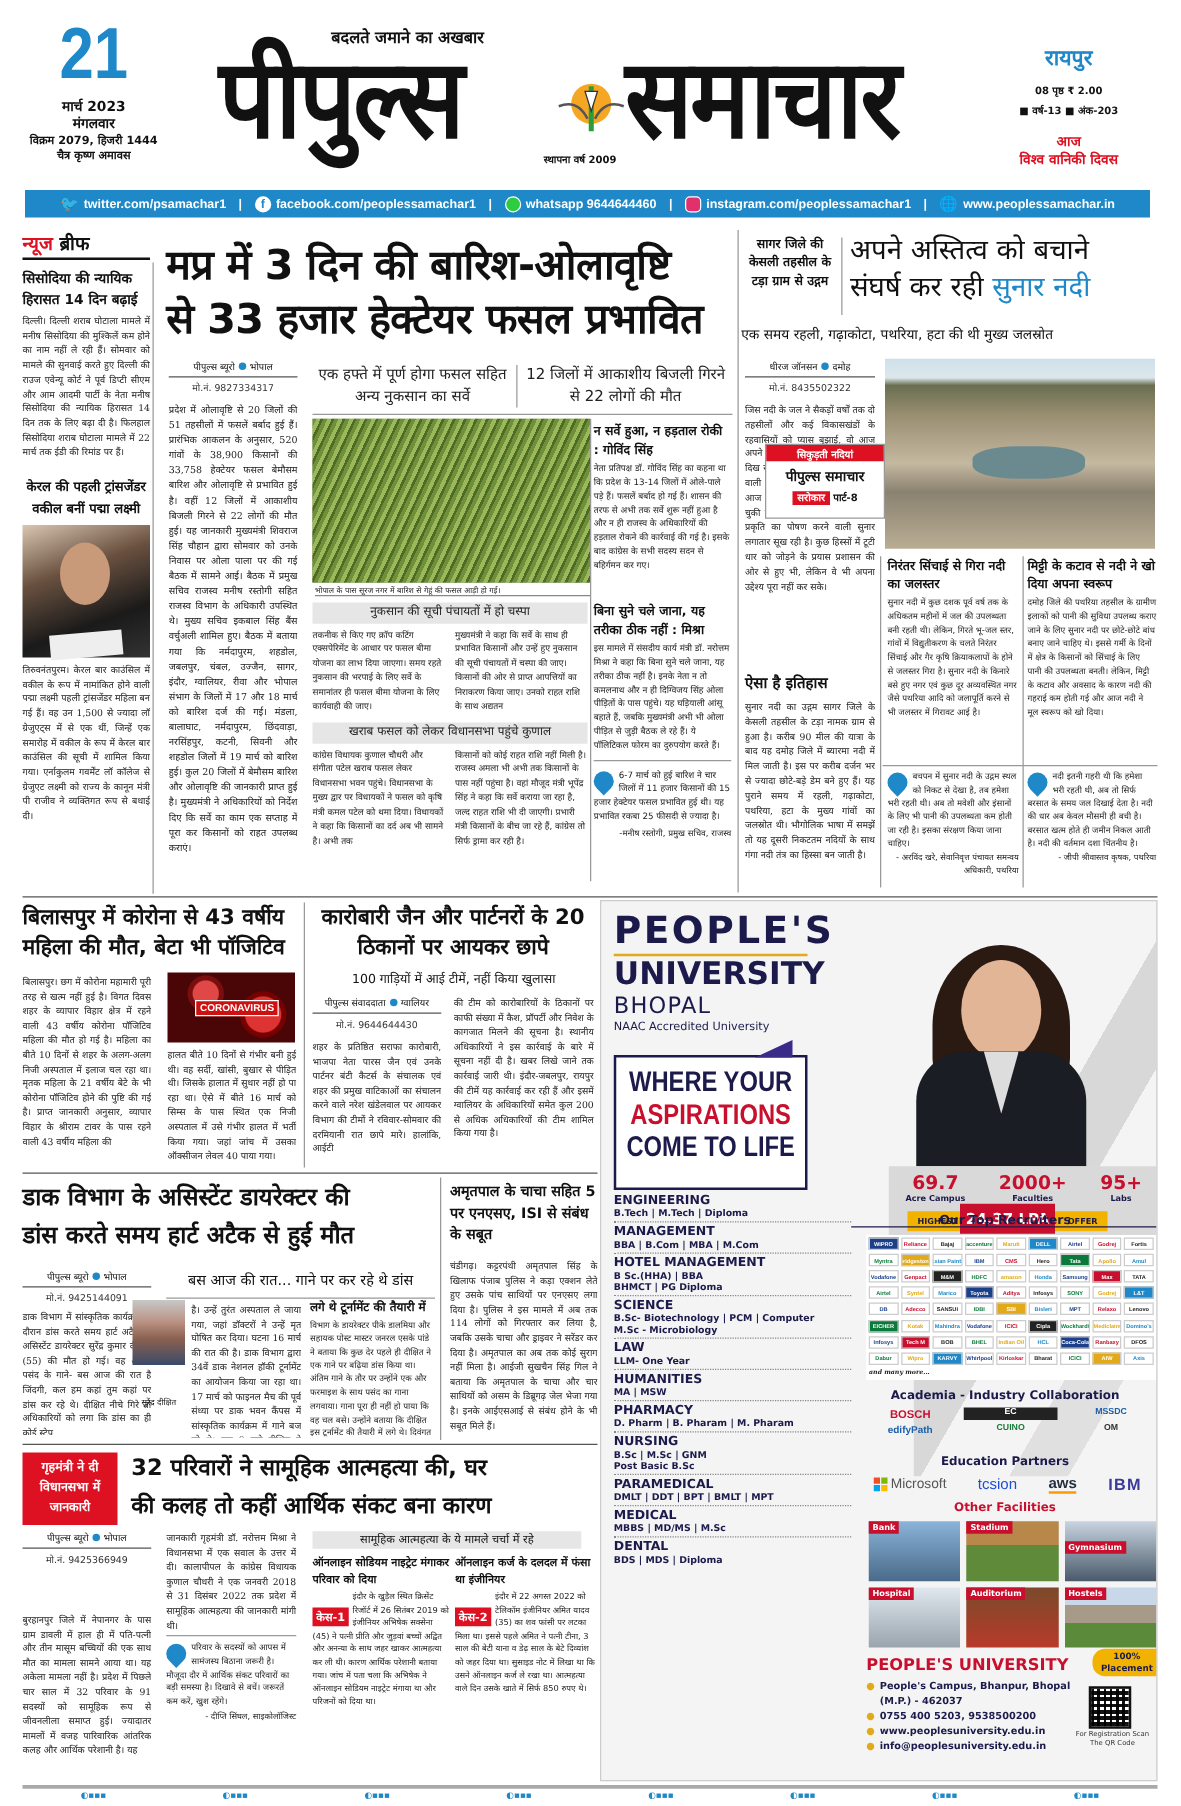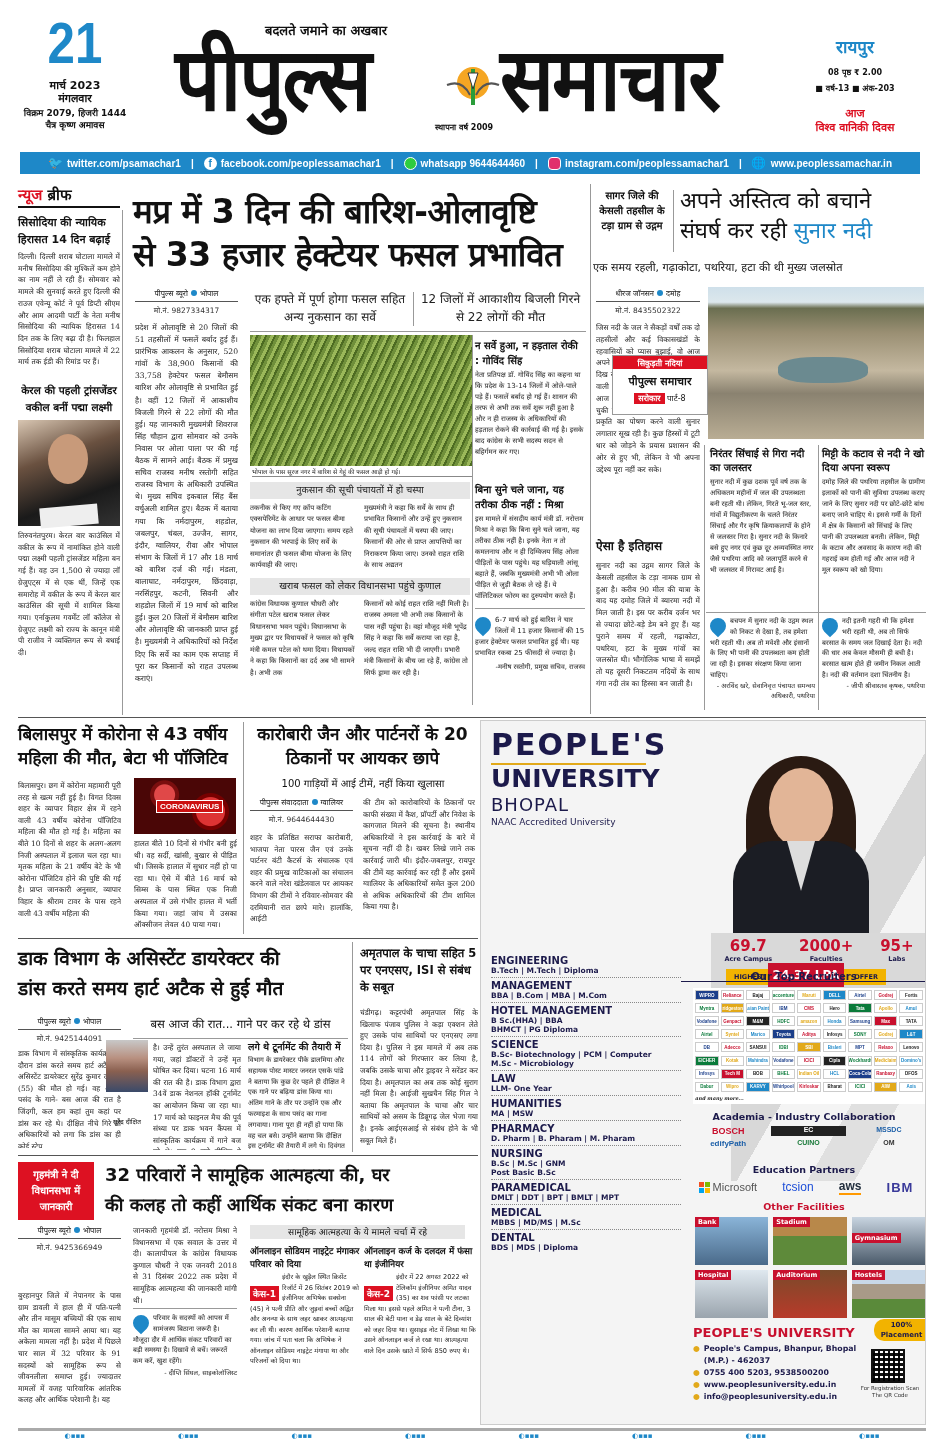--- a/index.html
+++ b/index.html
@@ -162,21 +162,21 @@
   <div style="position:absolute;left:70px;top:70px;width:90px;height:26px;background:#6b8a90;border-radius:40%"></div>
 </div>
 
 <div class="abs body" style="left:596px;top:322px;width:104px;height:214px;overflow:hidden;font-size:7.4px;line-height:11.8px">जिस नदी के जल ने सैकड़ों वर्षों तक दो तहसीलों और कई विकासखंडों के रहवासियों को प्यास बुझाई, वो आज अपने अस्तित्व के लिए संघर्ष करती दिख रही है। किनारों तक लबालब रहने वाली जल धाराएं फैलाने वाली सुनार आज छोटी-छोटी जलधाराओं में बंट चुकी है। 90 मील तक अपने जल से प्रकृति का पोषण करने वाली सुनार लगातार सूख रही है। कुछ हिस्सों में टूटी धार को जोड़ने के प्रयास प्रशासन की ओर से हुए भी, लेकिन वे भी अपना उद्देश्य पूरा नहीं कर सके।</div>
 
 <div class="abs" style="left:612px;top:355px;width:96px;height:60px;border:1px solid #999;background:#fff;text-align:center">
   <div style="background:#d12;color:#fff;font-size:8px;font-weight:bold;padding:1px 0">सिकुड़ती नदियां</div>
   <div style="font:bold 11px 'DejaVu Sans',sans-serif;margin-top:4px">पीपुल्स समाचार</div>
   <div style="margin-top:4px;font-size:8px">
     <span style="background:#d12;color:#fff;padding:1px 4px;font-weight:bold">सरोकार</span>
-    <span style="font-weight:normal">पार्ट-8</span>
+    <span style="font-weight:bold">पार्ट-8</span>
   </div>
 </div>
 
 <div class="abs hd" style="left:596px;top:540px;font-size:12px">ऐसा है इतिहास</div>
 <div class="abs body" style="left:596px;top:560px;width:104px;height:150px;overflow:hidden;font-size:7.4px;line-height:11.8px">सुनार नदी का उद्गम सागर जिले के केसली तहसील के टड़ा नामक ग्राम से हुआ है। करीब 90 मील की यात्रा के बाद यह दमोह जिले में ब्यारमा नदी में मिल जाती है। इस पर करीब दर्जन भर से ज्यादा छोटे-बड़े डेम बने हुए हैं। यह पुराने समय में रहली, गढ़ाकोटा, पथरिया, हटा के मुख्य गांवों का जलस्रोत थी। भौगोलिक भाषा में समझें तो यह दूसरी निकटतम नदियों के साथ गंगा नदी तंत्र का हिस्सा बन जाती है।</div>
 
 <div class="vline" style="left:704px;top:445px;height:265px"></div>
 <div class="abs" style="left:710px;top:447px;width:105px">
   <div class="hd" style="font-size:10px;line-height:14px">निरंतर सिंचाई से गिरा नदी का जलस्तर</div>
   <div class="sans" style="font-size:6.8px;line-height:11px;margin-top:2px">सुनार नदी में कुछ दशक पूर्व वर्ष तक के अधिकतम महीनों में जल की उपलब्धता बनी रहती थी। लेकिन, गिरते भू-जल स्तर, गांवों में विद्युतीकरण के चलते निरंतर सिंचाई और गैर कृषि क्रियाकलापों के होने से जलस्तर गिरा है। सुनार नदी के किनारे बसे हुए नगर एवं कुछ दूर अव्यवस्थित नगर जैसे पथरिया आदि को जलापूर्ति करने से भी जलस्तर में गिरावट आई है।</div>
@@ -283,20 +283,26 @@
 <div class="abs" style="left:480px;top:720px;width:446px;height:705px;background:#f4f4f4;border:1px solid #ccc;overflow:hidden">
 
   <div style="position:absolute;left:250px;top:-40px;width:300px;height:500px;background:linear-gradient(120deg,transparent 40%,#d8d8d8 40% 50%,transparent 50% 62%,#e0e0e0 62% 70%,transparent 70%)"></div>
 
   <div style="position:absolute;left:10px;top:8px;font:bold 30px/32px 'DejaVu Sans',sans-serif;color:#1c1a4b;letter-spacing:2px">PEOPLE'S</div>
   <div style="position:absolute;left:10px;top:42px;width:155px;height:2px;background:#e2a91a"></div>
   <div style="position:absolute;left:10px;top:44px;font:bold 25px/28px 'DejaVu Sans',sans-serif;color:#1c1a4b">UNIVERSITY</div>
   <div style="position:absolute;left:10px;top:73px;font:18px 'DejaVu Sans',sans-serif;color:#1c1a4b;letter-spacing:1px">BHOPAL</div>
   <div style="position:absolute;left:10px;top:96px;font:9px 'DejaVu Sans',sans-serif;color:#1c1a4b">NAAC Accredited University</div>
 
+  <div style="position:absolute;left:10px;top:123px;width:155px;height:108px;border:2px solid #1c1a4b;border-top-color:#1c1a4b;background:#fff;text-align:center;padding-top:8px">
+    <div style="position:absolute;right:10px;top:-14px;width:0;height:0;border-left:30px solid transparent;border-bottom:14px solid #3a2a8a"></div>
+    <div style="font:bold 19px/26px 'Liberation Sans',sans-serif;color:#1c1a4b;transform:scaleY(1.2)">WHERE YOUR</div>
+    <div style="font:bold 19px/26px 'Liberation Sans',sans-serif;color:#c8102e;transform:scaleY(1.2)">ASPIRATIONS</div>
+    <div style="font:bold 19px/26px 'Liberation Sans',sans-serif;color:#1c1a4b;transform:scaleY(1.2)">COME TO LIFE</div>
+  </div>
 
   <div style="position:absolute;left:240px;top:25px;width:160px;height:185px">
     <div style="position:absolute;left:25px;top:10px;width:110px;height:130px;border-radius:50% 50% 30% 30%;background:#2a1a12"></div>
     <div style="position:absolute;left:48px;top:22px;width:64px;height:80px;border-radius:50%;background:#e2b597"></div>
     <div style="position:absolute;left:12px;top:95px;width:136px;height:92px;border-radius:40px 40px 0 0;background:#1b1d24"></div>
     <div style="position:absolute;left:66px;top:95px;width:28px;height:50px;background:#ddd;clip-path:polygon(0 0,100% 0,50% 100%)"></div>
   </div>
 
   <div style="position:absolute;left:230px;top:212px;width:216px;height:60px;background:#d9d9d9">
     <div style="display:flex;justify-content:space-around;padding-top:4px">

